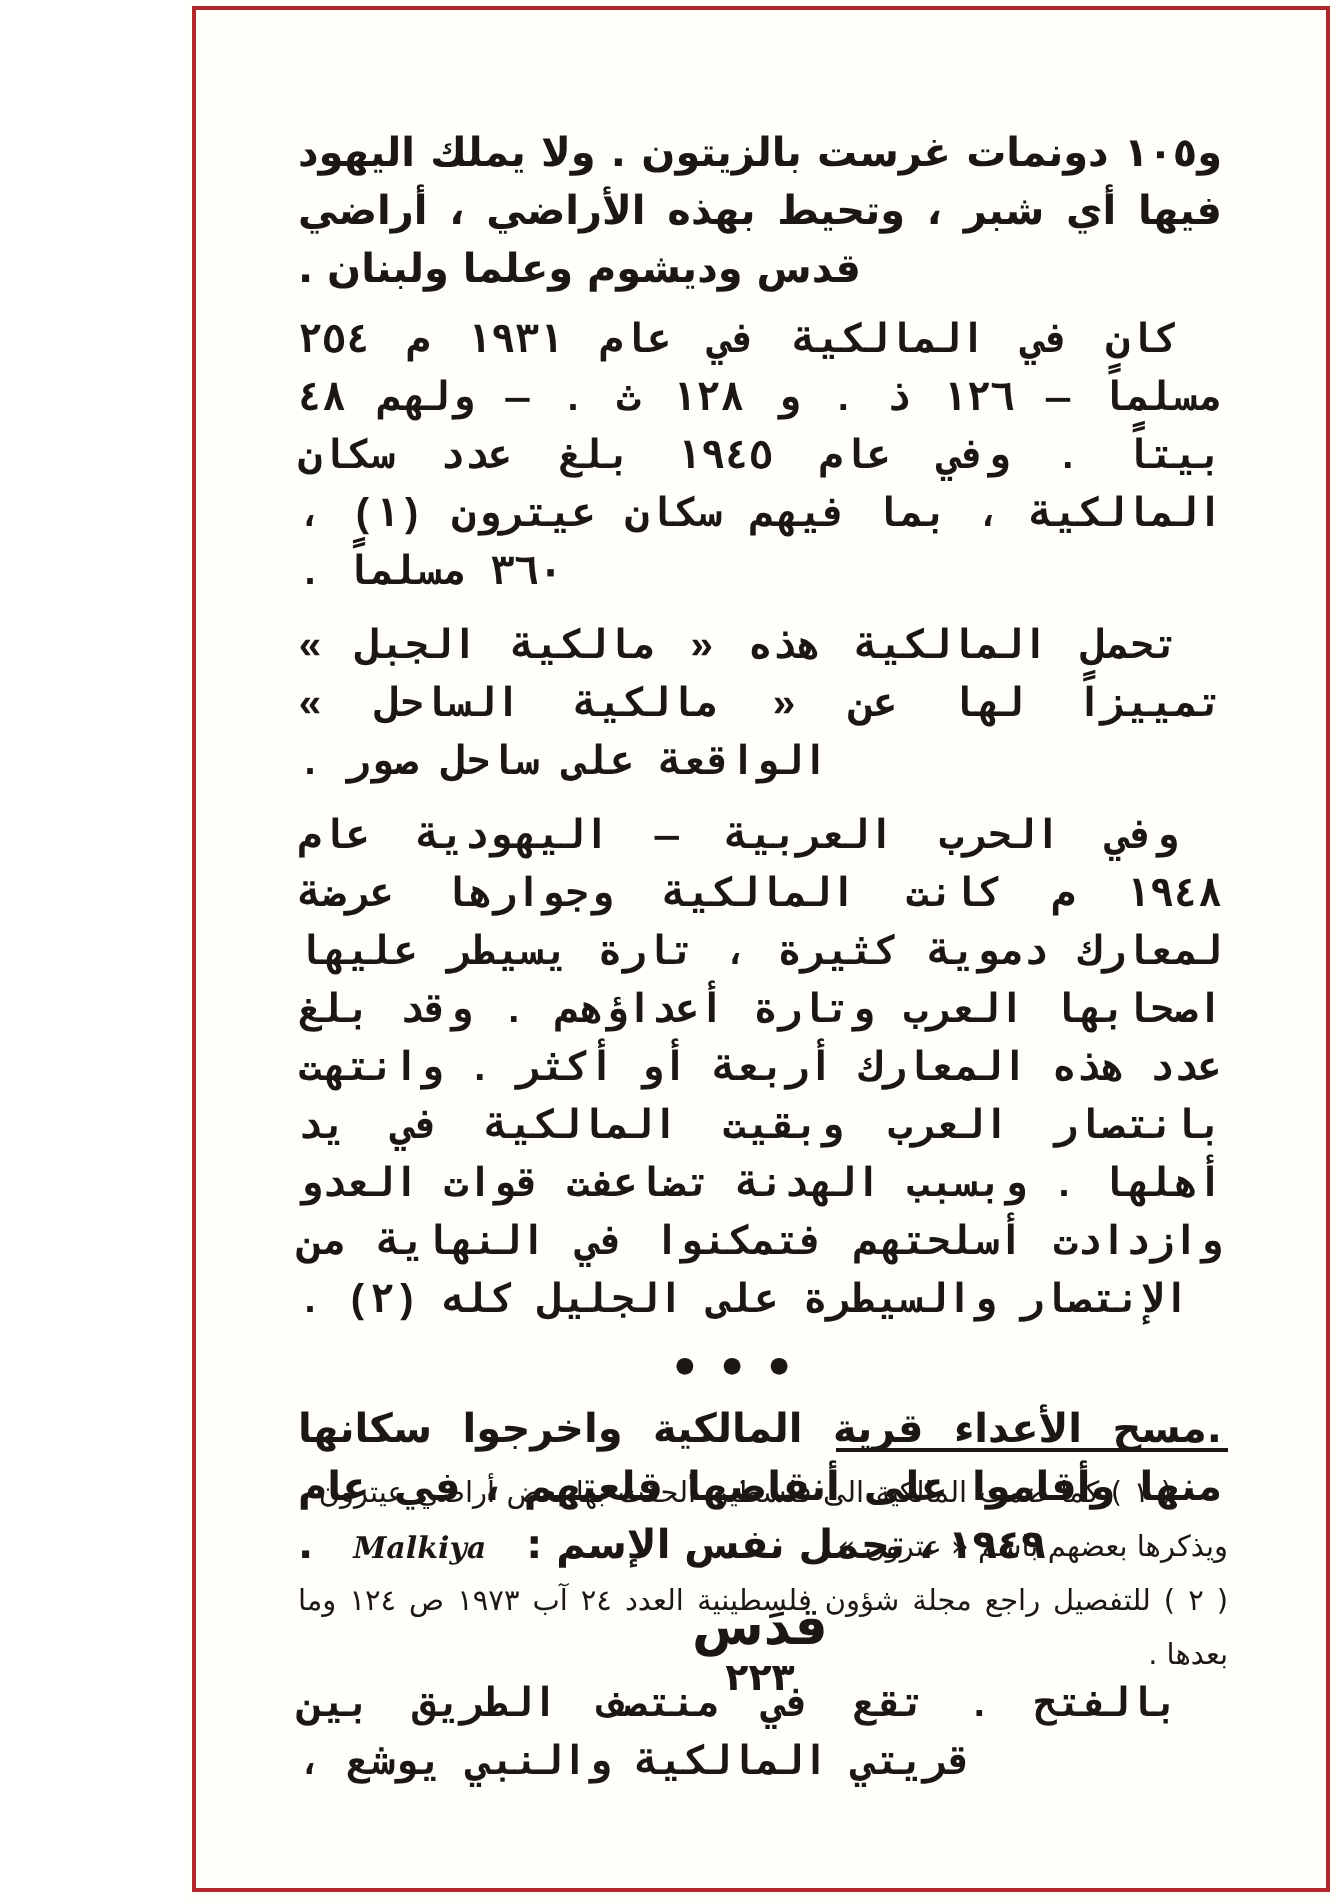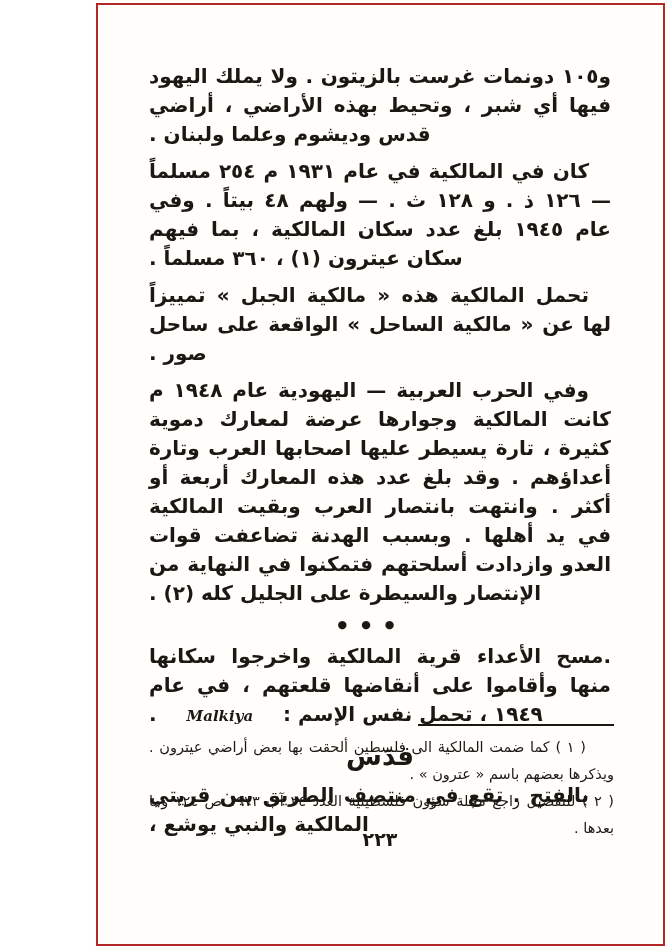--- a/index.html
+++ b/index.html
@@ -25,21 +25,21 @@
   .text-col {
     position: absolute;
     top: 62px; right: 57px; left: 57px;
     font-size: 20px;
     font-weight: 700;
     line-height: 29px;
     text-align: justify;
     text-align-last: left;
   }
   .para { margin: 0 0 8px 0; }
-  .para.indent { text-indent: 22px; }
+  .para.indent { text-indent: 22px; font-family: Liberation Mono, monospace; }
   .dots-separator {
     text-align: center;
     text-align-last: center;
     font-size: 11px;
     letter-spacing: 14px;
     text-indent: 14px;
     line-height: 18px;
     margin: 4px 0 8px 0;
   }
   .section-heading {
@@ -50,21 +50,21 @@
     margin: 10px 0 10px 0;
     text-indent: 0;
   }
   .latin-name {
     direction: ltr;
     unicode-bidi: embed;
     font-family: "DejaVu Serif", serif;
     font-style: italic;
     font-weight: 700;
     font-size: 15px;
-    margin: 0 23px;
+    margin: 0 13px;
   }
   .footnotes {
     position: absolute;
     top: 724px; right: 54px; left: 57px;
     font-size: 14.5px;
     font-weight: 400;
     line-height: 27px;
     text-align: justify;
     text-align-last: right;
   }

